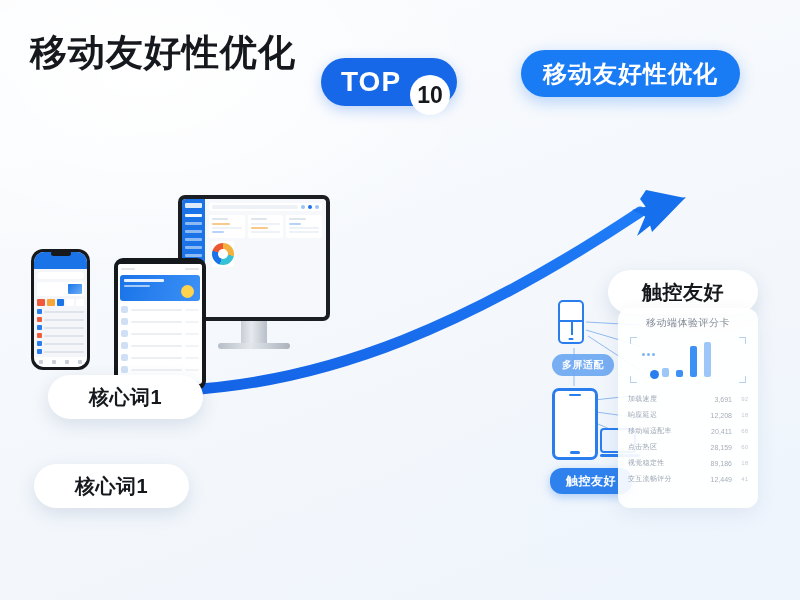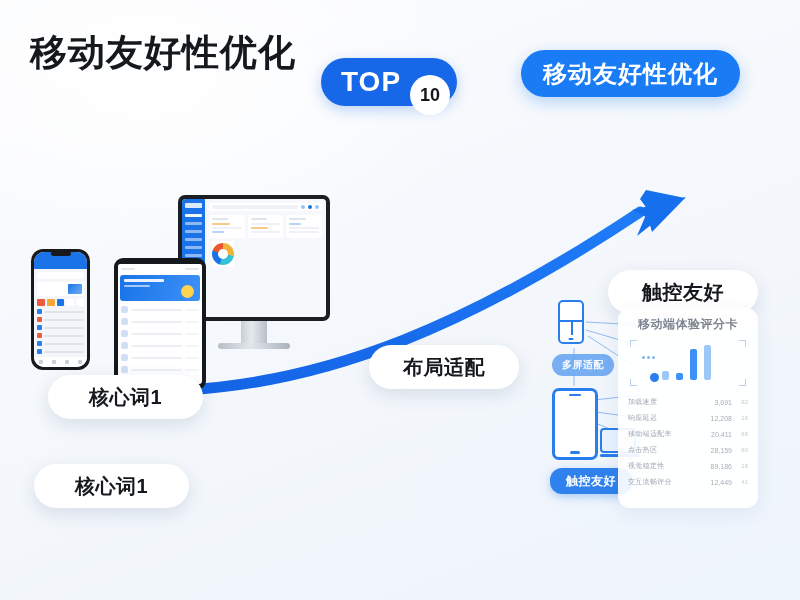--- a/index.html
+++ b/index.html
@@ -27,21 +27,21 @@
     background:#1668e8; border-radius:26px;
     display:flex; align-items:center; gap:9px;
     box-shadow:0 4px 14px rgba(22,104,232,.28);
   }
   .top-badge .tword {
     color:#fff; font-size:28px; font-weight:bold; letter-spacing:1px;
   }
   .top-badge .tnum {
     width:40px; height:40px; border-radius:50%;
     background:#fff; color:#15181c;
-    font-size:18px; font-weight:bold;
+    font-size:23px; font-weight:bold;
     display:flex; align-items:center; justify-content:center;margin-top:26px;
   }
   .blue-pill {
     position:absolute; left:521px; top:50px;
     height:47px; padding:0 22px;
     background:#1a7cf5; border-radius:24px;
     display:flex; align-items:center;
     color:#fff; font-size:24px; font-weight:bold; letter-spacing:1px;
     box-shadow:0 5px 16px rgba(26,124,245,.3);
   }
@@ -162,21 +162,21 @@
 
   
   .widget { position:absolute; left:548px; top:300px; width:210px; height:215px; }
   .wcard {
     position:absolute; right:0; top:8px; width:140px; height:200px;
     background:rgba(255,255,255,.92); border-radius:12px;
     box-shadow:0 6px 20px rgba(30,70,130,.08);
     padding:8px 9px; filter:blur(.35px);
   }
   .wcard .wtitle {
-    text-align:center; font-size:12px; font-weight:bold;
+    text-align:center; font-size:10px; font-weight:normal;
     color:#2d3a4d; opacity:.62; margin-bottom:6px; letter-spacing:.5px;
   }
   .wchart {
     height:48px; position:relative; margin:0 2px 7px;
     border:1px solid transparent;
   }
   .wchart .crn { position:absolute; width:7px; height:7px; border:1px solid #b9cfea; }
   .wchart .c1 { left:0; top:0; border-right:0; border-bottom:0; }
   .wchart .c2 { right:0; top:0; border-left:0; border-bottom:0; }
   .wchart .c3 { left:0; bottom:0; border-right:0; border-top:0; }
@@ -426,21 +426,20 @@
             <i></i>
             <i></i>
             <i></i>
         </div>
       </div>
     </div>
   </div>
 
   <div class="kpill" id="kp1">核心词1</div>
   <div class="kpill" id="kp3">核心词1</div>
-  <div class="kpill" id="kp4">布局适配</div>
   <div class="kpill" id="kp5">触控友好</div>
 
   <div class="widget">
 
     <svg class="connectors" viewBox="0 0 210 215">
       <g stroke="#7fb0ef" stroke-width="1" fill="none" opacity=".85">
         <path d="M38 22 L92 25"></path>
         <path d="M38 30 L92 46"></path>
         <path d="M40 36 L92 70"></path>
         <path d="M46 100 L92 95"></path>

